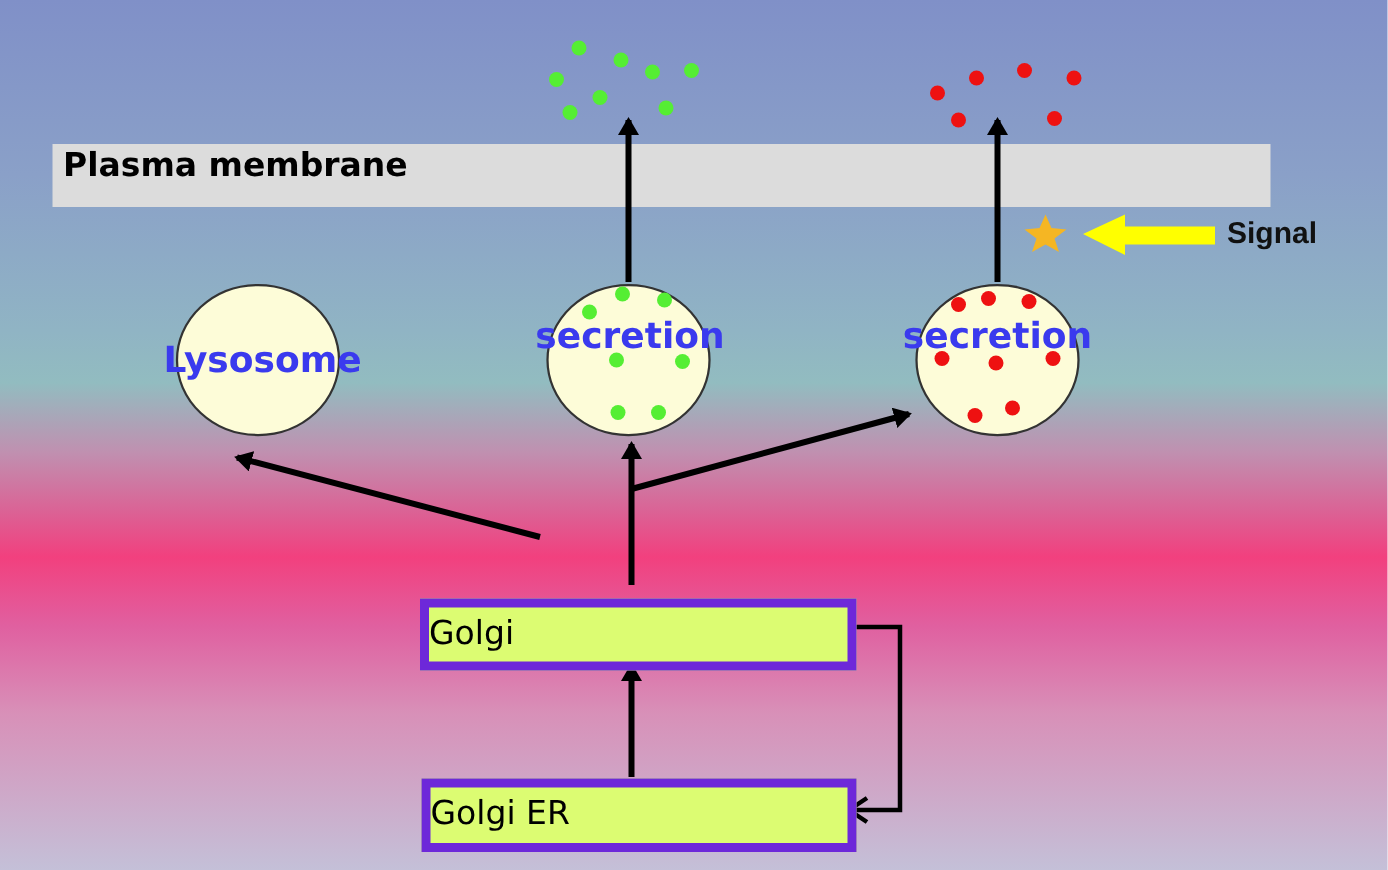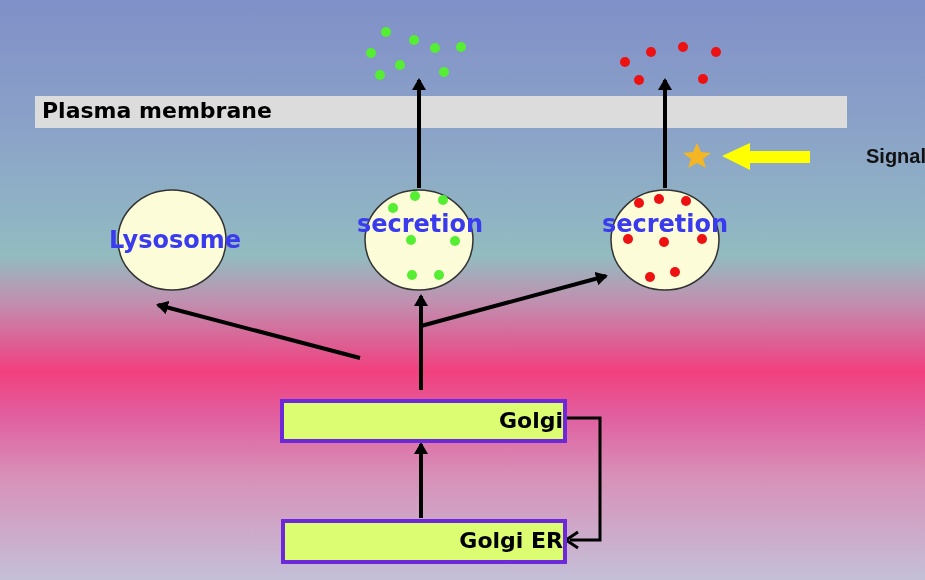--- a/index.html
+++ b/index.html
@@ -1,24 +1,24 @@
 <!DOCTYPE html>
 <html><head>
 <meta charset="utf-8">
 <style>
   html,body{margin:0;padding:0;}
   body{width:925px;height:580px;overflow:hidden;position:relative;
     background:linear-gradient(to bottom,#8090c8 0%,#8aa0c8 20%,#90b4c4 38%,#92bcc0 44%,#c090b0 52%,#e05a90 60%,#f2407e 64%,#e060a0 72%,#d890b8 82%,#c4c0d8 100%);
     font-family:"DejaVu Sans",sans-serif;}
-  .membrane{position:absolute;left:35px;top:96px;width:812px;height:32px;background:#dcdcdc;}
+  .membrane{position:absolute;left:35px;top:96px;width:812px;height:42px;background:#dcdcdc;}
   .membrane span{position:absolute;left:7px;top:2px;font-weight:bold;font-size:22px;color:#000;}
   svg.diag{position:absolute;left:0;top:0;}
   .lbl{position:absolute;font-weight:bold;font-size:24px;color:#3a3aee;text-align:center;line-height:28px;}
-  .box{position:absolute;background:#dcfc72;border:4px solid #6d28d9;text-align:right;font-weight:bold;font-size:22px;line-height:36px;color:#000;}
-  .signal{position:absolute;left:818px;top:145px;font-family:"Liberation Sans",sans-serif;font-weight:bold;font-size:20px;color:#111;margin-left:48px;}
+  .box{position:absolute;background:#dcfc72;border:6px solid #6d28d9;text-align:left;font-weight:normal;font-size:22px;line-height:36px;color:#000;}
+  .signal{position:absolute;left:818px;top:145px;font-family:"Liberation Sans",sans-serif;font-weight:bold;font-size:20px;color:#111;}
 </style>
 </head>
 <body>
 
 <div class="membrane">
   <span>Plasma membrane</span>
 </div>
 
 <svg class="diag" width="925" height="580">
   <defs>

